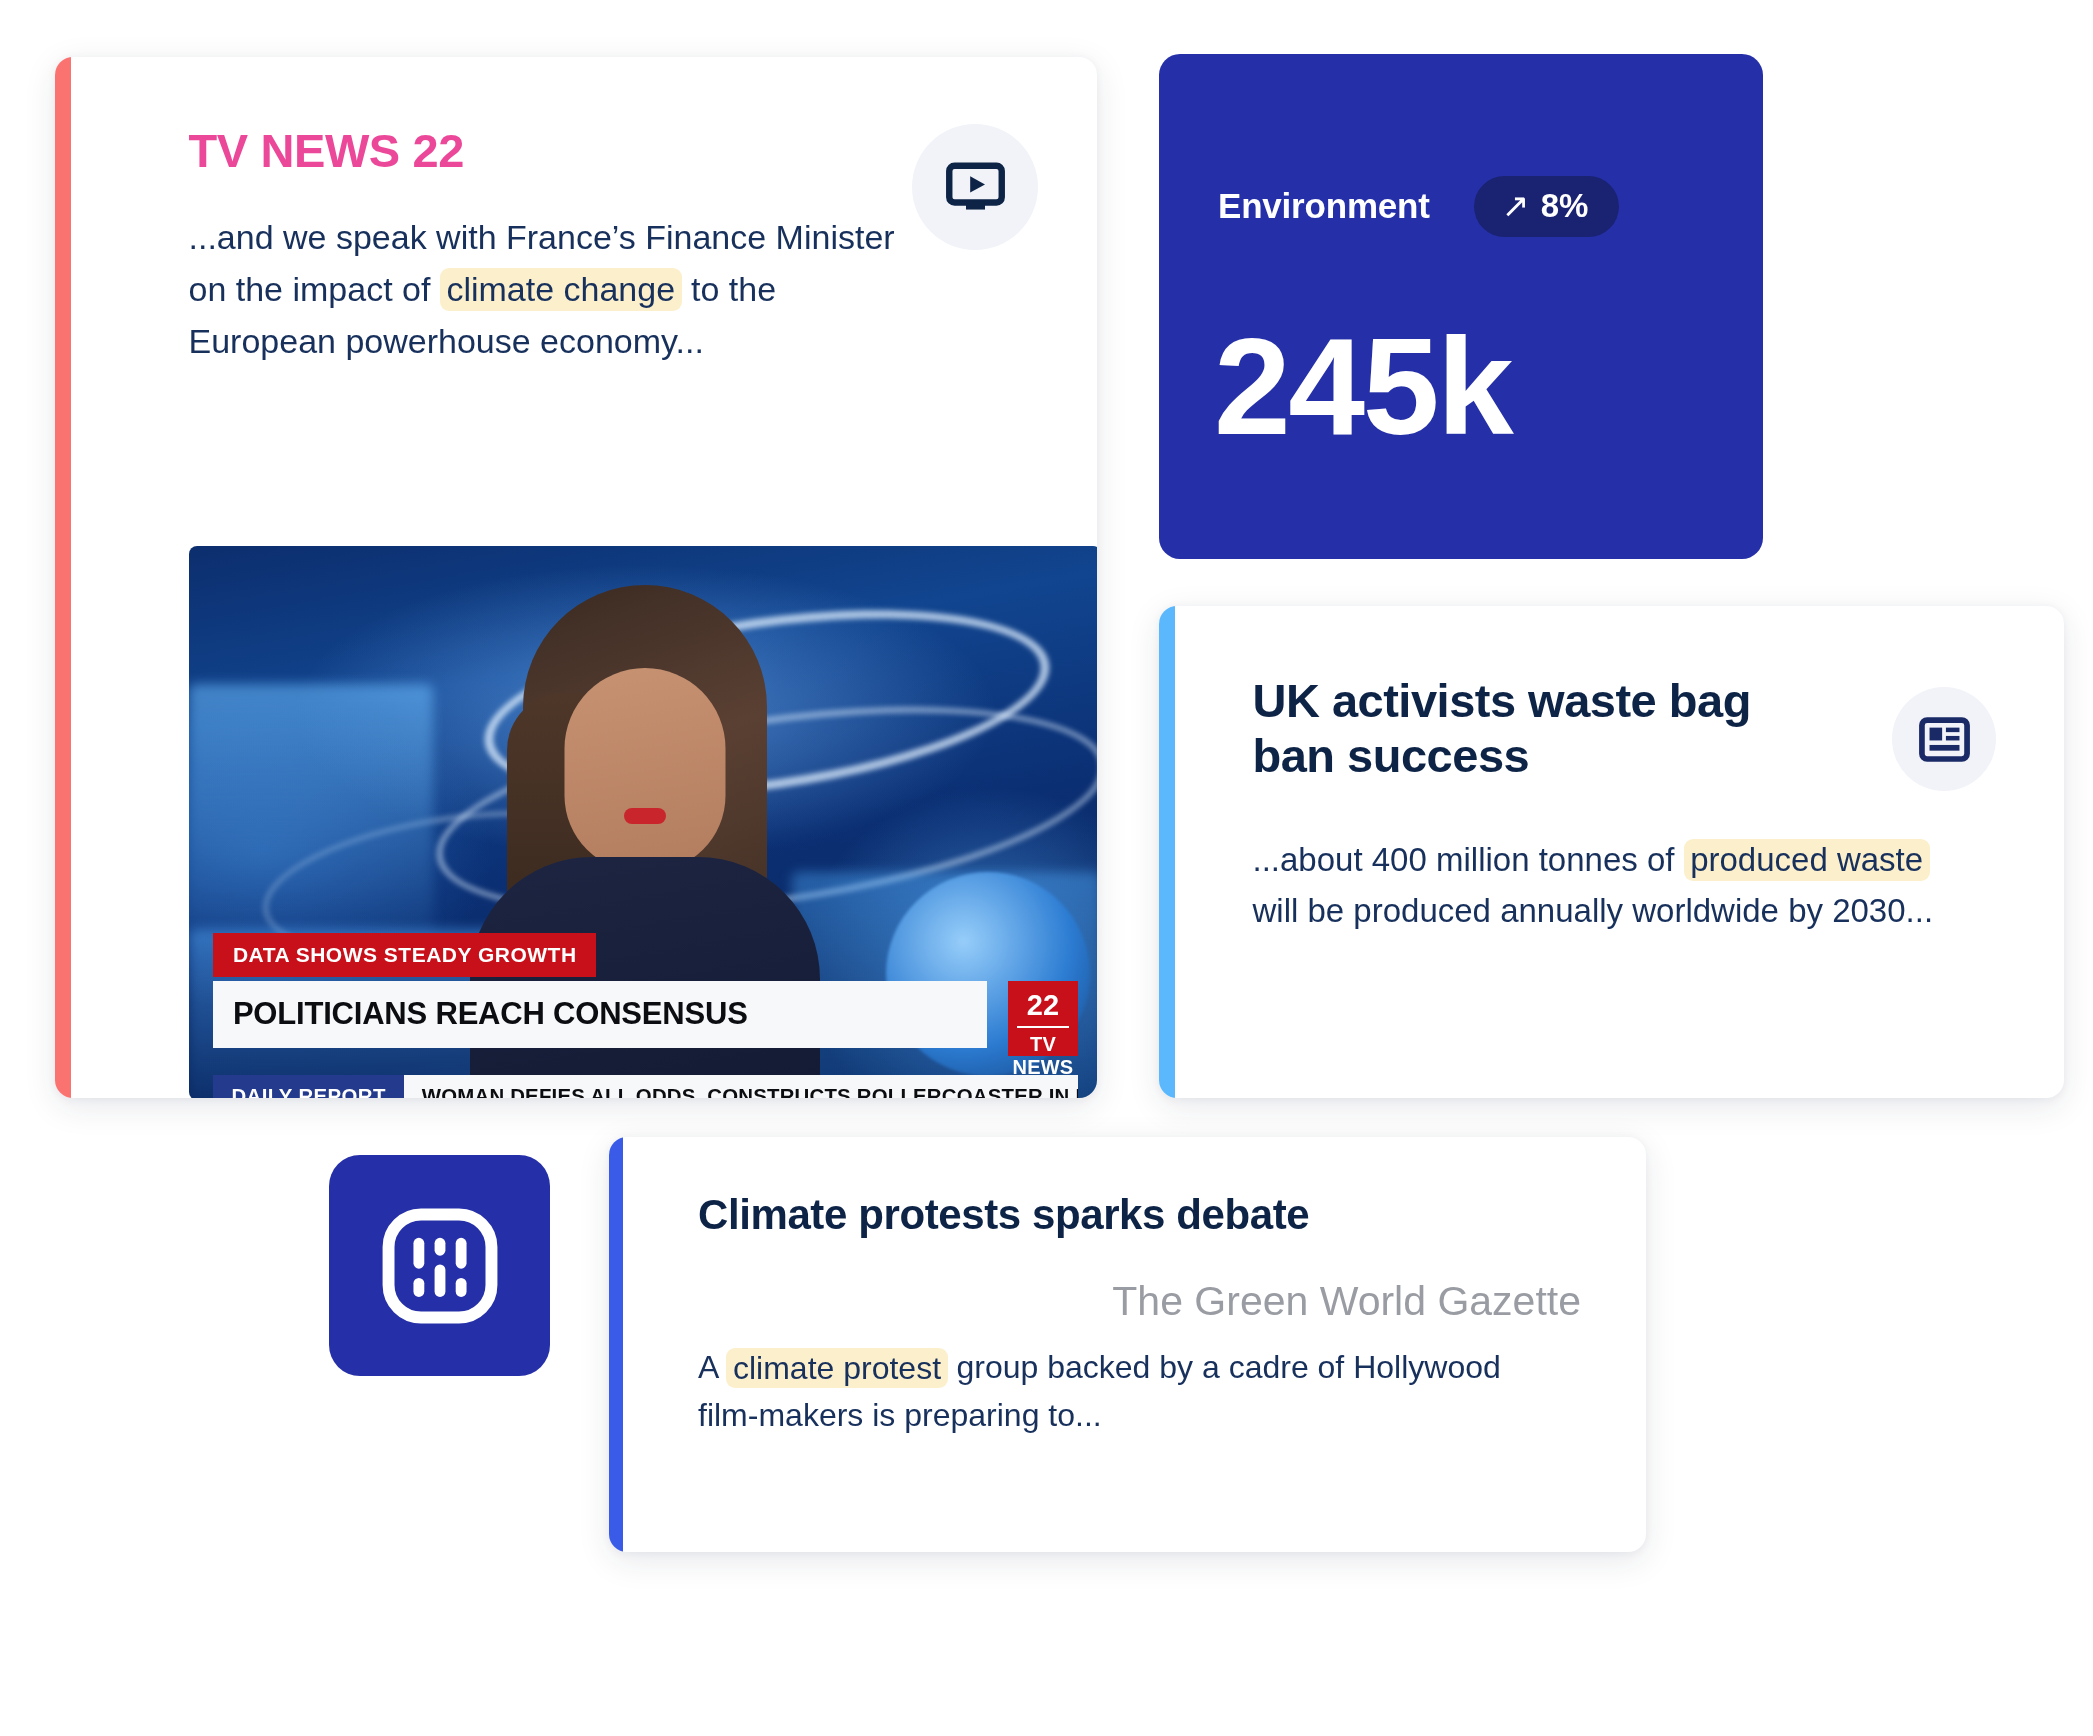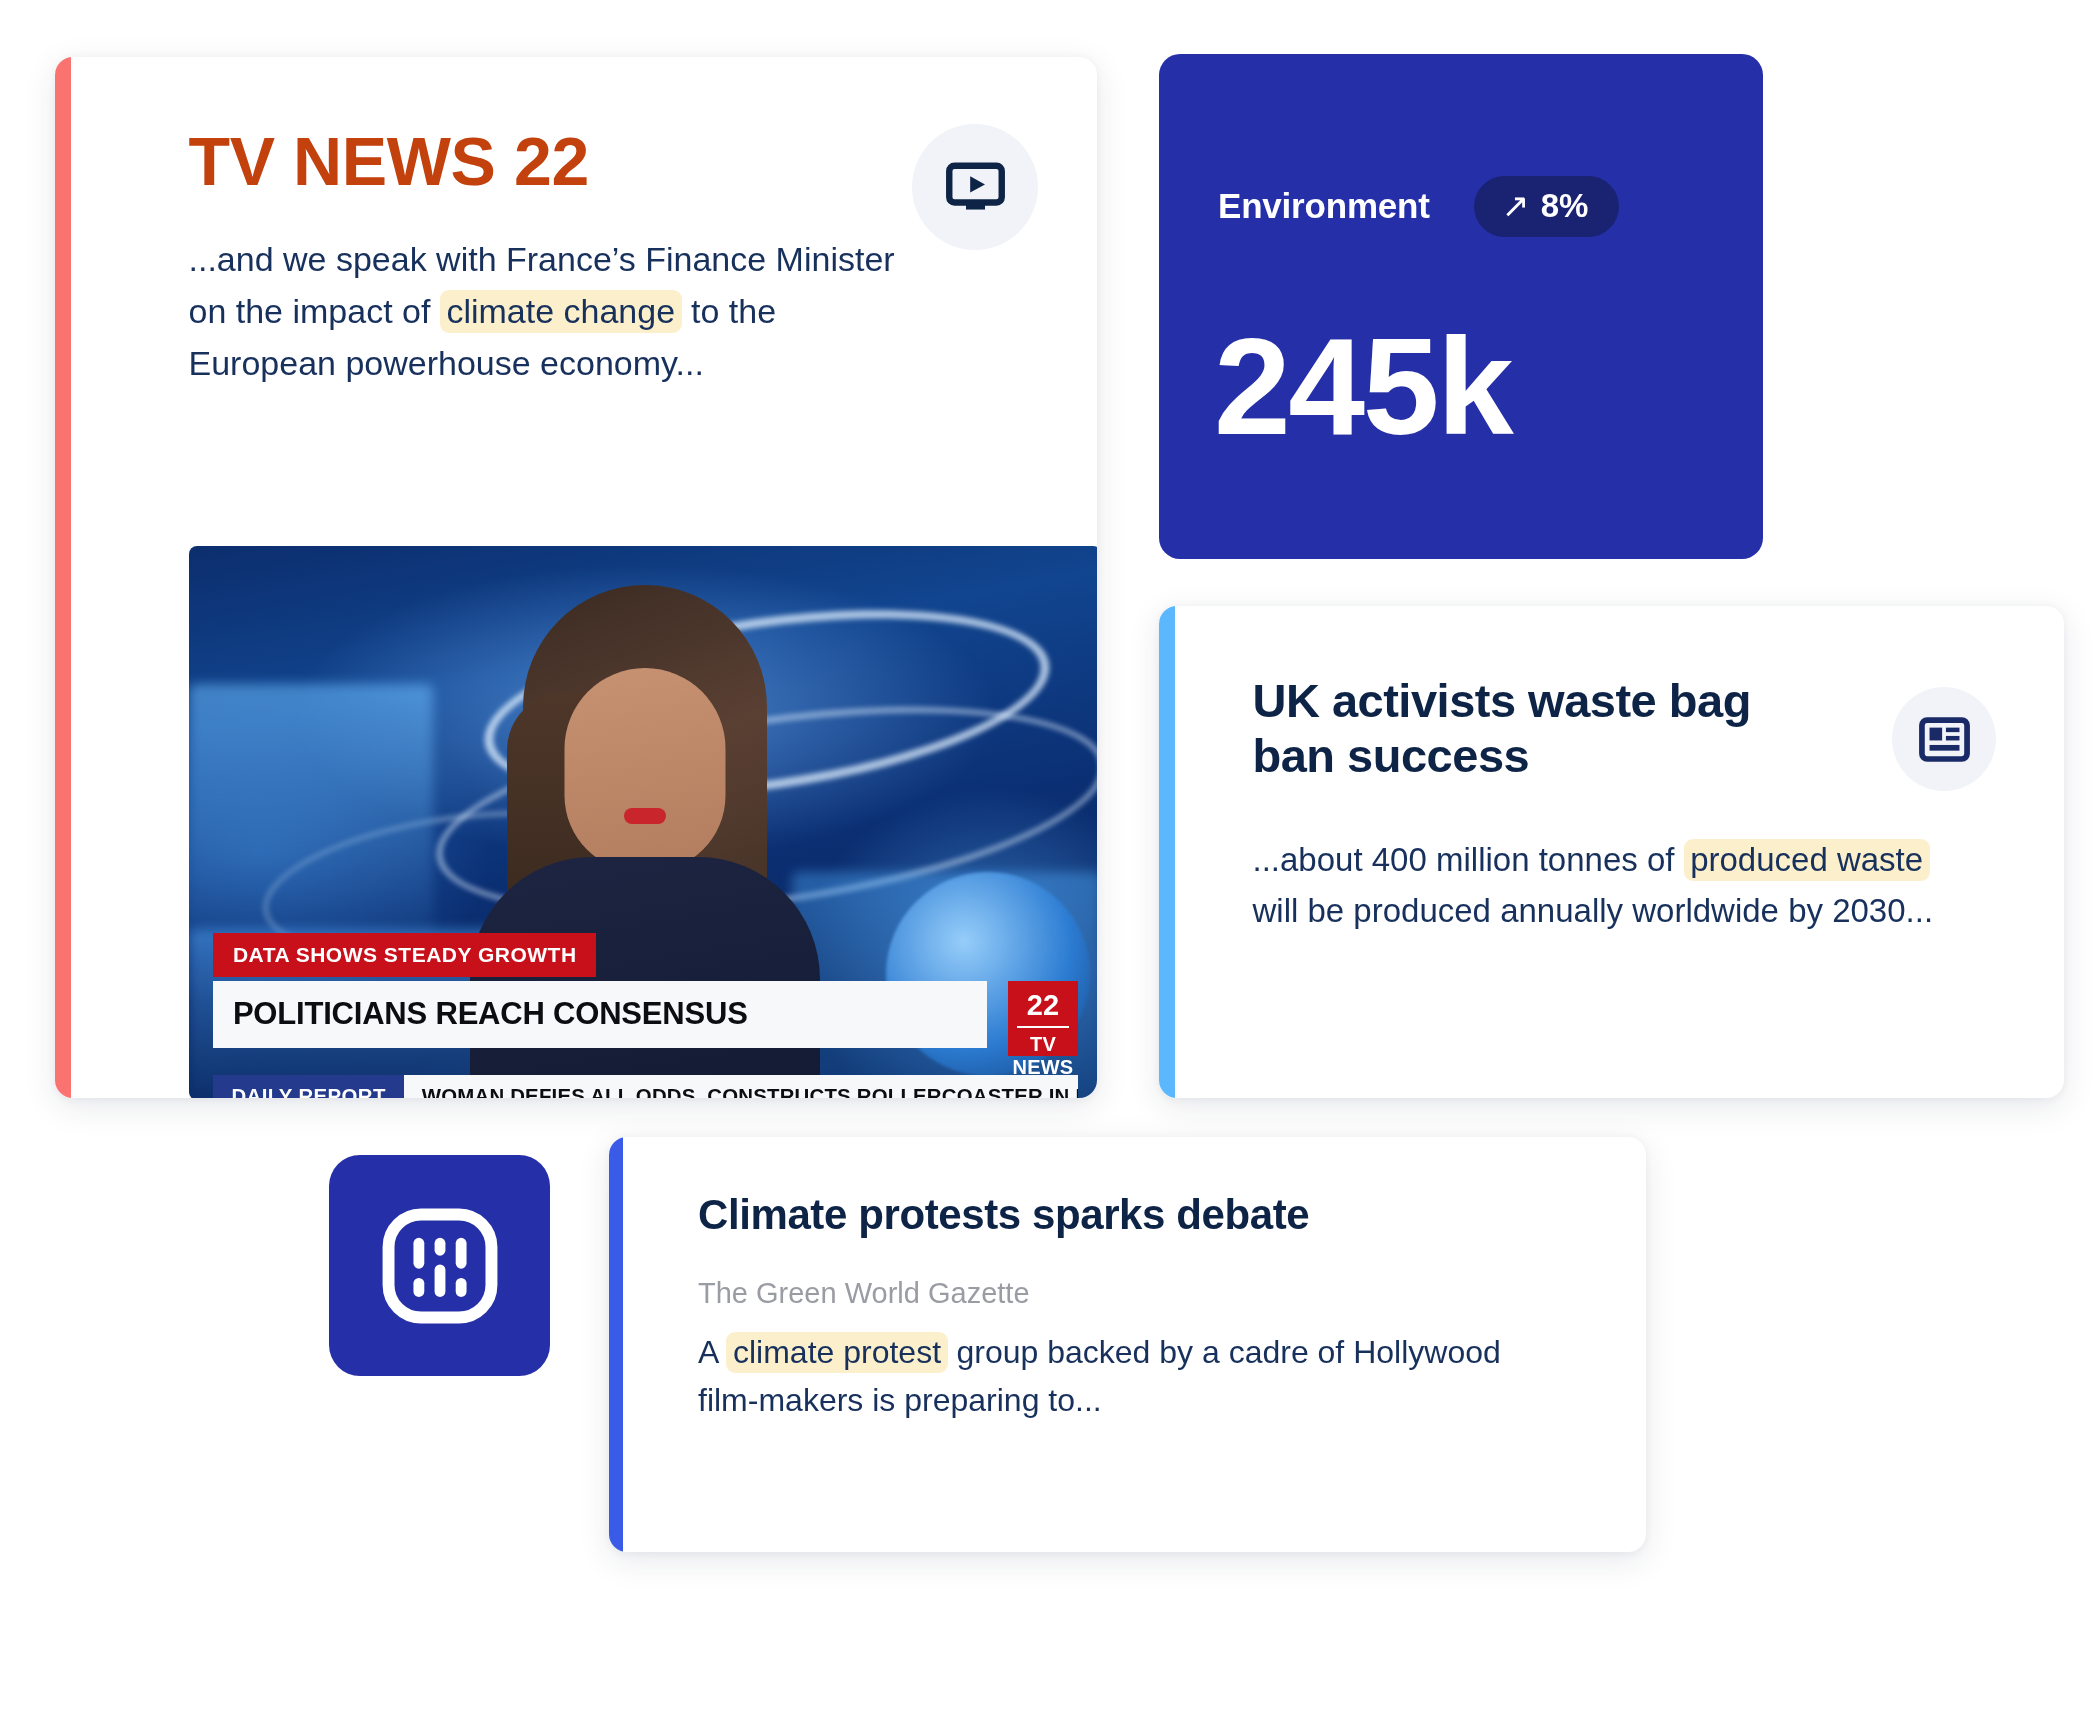--- a/index.html
+++ b/index.html
@@ -46,24 +46,24 @@
   }
   #card-tvnews .accent-bar { background: #FB7370; }
 
   .tv-body {
     position: absolute;
     left: 15.5px; right: 0; top: 0; bottom: 0;
     padding: 69px 60px 0 118px;
   }
 
   .tv-title {
-    font-size: 68px;
+    font-size: 47px;
     font-weight: 700;
     letter-spacing: -0.4px;
-    color: #c2410c;
+    color: #ec4899;
     line-height: 1.05;
   }
 
   .tv-snippet {
     margin-top: 37px;
     font-size: 34px;
     line-height: 1.52;
     color: #17305C;
     max-width: 733px;
   }
@@ -319,23 +319,24 @@
   }
   .cl-title {
     font-size: 42px;
     font-weight: 700;
     letter-spacing: -0.4px;
     color: #0E2447;
     line-height: 1.1;
   }
   .cl-source {
     margin-top: 37px;
-    font-size: 29px;
+    font-size: 41px;
     color: #9A9CA3;
     line-height: 1.3;
+    text-align: right;
   }
   .cl-snippet {
     margin-top: 14.7px;
     font-size: 32px;
     line-height: 1.5;
     color: #17305C;
     max-width: 855px;
   }
 </style>
 </head>

